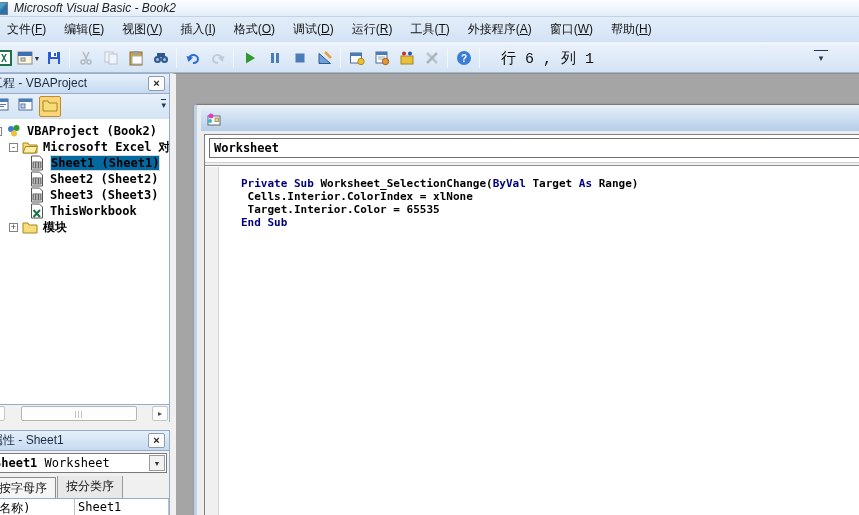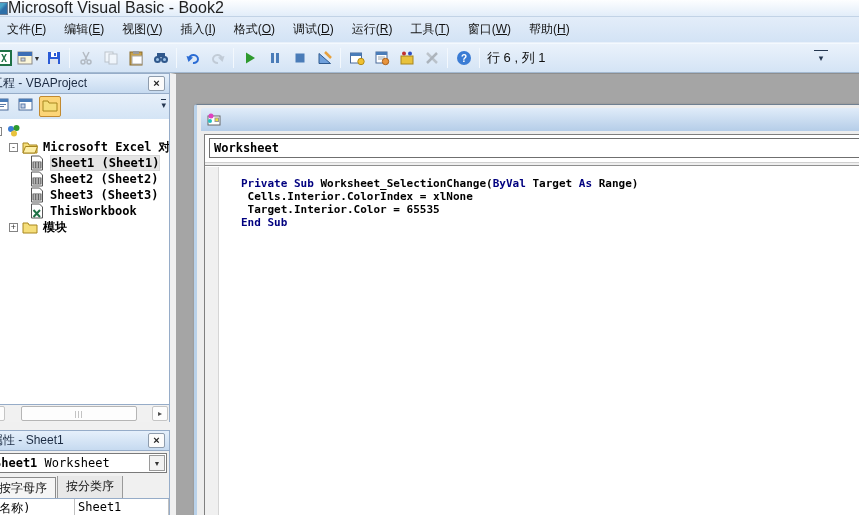--- a/index.html
+++ b/index.html
@@ -6,40 +6,40 @@
   html,body { width:859px; height:515px; overflow:hidden; background:#fff;
               font-family:"Liberation Sans", sans-serif; }
   .app { position:absolute; left:-12px; top:0; width:880px; height:515px; }
 
   
   .titlebar { position:absolute; left:0; top:0; width:100%; height:17px;
     background:linear-gradient(#FDFEFF,#E2EDF9); border-bottom:1px solid #C2D3E6;
     display:flex; align-items:center; }
   .titlebar .appicon { width:13px; height:13px; margin-left:7px; border:1px solid #6B7C93;
     background:linear-gradient(135deg,#4AA3C8 40%,#2E6FA8 60%); flex:0 0 auto; }
-  .titlebar .title { font-size:16px; color:#1F1F1F; white-space:nowrap; }
+  .titlebar .title { margin-left:6px; font-size:12px; color:#1F1F1F; white-space:nowrap;font-style:italic; }
 
   
   .menubar { position:absolute; left:0; top:17px; width:100%; height:26px;
     background:linear-gradient(#E3EDF9,#D3E3F5); display:flex; align-items:center;
     padding-left:10px; border-bottom:1px solid #E8F0FA; }
   .menu-item { font-size:12px; color:#141414; padding:4px 9px; white-space:nowrap; cursor:default; }
   .menu-item u { text-decoration:underline; }
 
   
   .toolbar { position:absolute; left:0; top:43px; width:100%; height:30px;
     background:linear-gradient(#EAF2FB,#D4E4F5); border-top:1px solid #F4F9FE;
     border-bottom:1px solid #A3B9D1; display:flex; align-items:center; padding-left:3px; }
   .tbtn { width:23px; height:22px; display:flex; align-items:center; justify-content:center;
     margin:0 1px; border-radius:2px; position:relative; }
   .tbtn svg { display:block; }
   .tbtn.disabled { opacity:.55; filter:grayscale(.6); }
   .tbtn .dd { font-size:7px; color:#333; margin-left:1px; }
   .tsep { width:1px; height:20px; background:#AEC3DA; border-right:1px solid #F3F8FD; margin:0 3px; }
-  .pos-label { font-size:13px; color:#111; margin-left:4px; white-space:nowrap; }
+  .pos-label { font-size:15px; color:#111; margin-left:18px; white-space:nowrap;font-family:Liberation Mono, monospace; }
   .overflow-btn { position:absolute; right:40px; top:50px; width:14px; height:16px;
     color:#24364F; font-size:9px; text-align:center; line-height:14px; border-top:1px solid #24364F; }
 
   
   .workspace { position:absolute; left:0; top:73px; width:100%; height:442px; background:#F0F0F0; }
 
   
   .left-col { position:absolute; left:0; top:0; width:182px; height:442px; background:#F0F0F0; }
   .panel-header { height:21px; background:linear-gradient(#E6F0FB,#C6DAF0);
     border:1px solid #96ACC8; display:flex; align-items:center; position:relative; }
@@ -58,21 +58,21 @@
 
   .tree { background:#fff; border:1px solid #96ACC8; border-top:none; height:286px;
     overflow:hidden; padding-top:4px; font-family:"DejaVu Sans Mono", monospace; }
   .trow { height:16px; display:flex; align-items:center; font-size:12px; font-weight:bold;
     color:#000; white-space:nowrap; }
   .expander { width:9px; height:9px; border:1px solid #848484; background:#fff; font-size:9px;
     line-height:7px; text-align:center; color:#333; margin-right:4px; flex:0 0 auto;
     font-family:"Liberation Sans", sans-serif; font-weight:normal; }
   .ticon { width:16px; height:16px; margin-right:5px; flex:0 0 auto; }
   .ticon svg { display:block; }
-  .trow .lbl.selected { background:#e5e5e5; border:1px solid #D8D8D8; }
+  .trow .lbl.selected { background:#0369a1; border:1px solid #D8D8D8; }
 
   .tree-hscroll { height:17px; background:#F1F1F1; border-left:1px solid #96ACC8;
     border-right:1px solid #96ACC8; position:relative; }
   .scroll-arrow { position:absolute; top:1px; width:16px; height:15px; background:#FDFDFD;
     border:1px solid #C5C5C5; color:#4A4A4A; font-size:8px; text-align:center; line-height:14px; border-radius:2px;}
   .scroll-arrow.left { left:0; }
   .scroll-arrow.right { right:1px; }
   .scroll-thumb { position:absolute; left:32px; top:1px; width:116px; height:15px; background:#FDFDFD;
     border:1px solid #B5B5B5; border-radius:2px; color:#9A9A9A; font-size:7px; text-align:center; line-height:14px; letter-spacing:1px;}
 
@@ -139,20 +139,21 @@
 
   <div class="menubar" id="menubar">
       <span class="menu-item">文件(<u>F</u>)</span>
       <span class="menu-item">编辑(<u>E</u>)</span>
       <span class="menu-item">视图(<u>V</u>)</span>
       <span class="menu-item">插入(<u>I</u>)</span>
       <span class="menu-item">格式(<u>O</u>)</span>
       <span class="menu-item">调试(<u>D</u>)</span>
       <span class="menu-item">运行(<u>R</u>)</span>
       <span class="menu-item">工具(<u>T</u>)</span>
+      <span class="menu-item">外接程序(<u>A</u>)</span>
       <span class="menu-item">窗口(<u>W</u>)</span>
       <span class="menu-item">帮助(<u>H</u>)</span>
     </div>
 
   <div class="toolbar" id="toolbar">
       <span class="tbtn">
         <span>
           <svg width="16" height="16" viewBox="0 0 16 16">
             <rect x="1" y="1" width="14" height="14" fill="#fff" stroke="#1E7145" stroke-width="2"></rect>
             <text x="8" y="12" font-size="10" font-weight="bold" fill="#1E7145" text-anchor="middle" font-family="monospace">X</text>
@@ -349,20 +350,21 @@
       <div class="tree" id="tree">
           <div class="trow" style="padding-left: 4px;">
             <span class="expander">-</span>
             <span class="ticon">
               <svg width="16" height="16" viewBox="0 0 16 16">
                 <circle cx="5" cy="6" r="3" fill="#3B7CD4"></circle>
                 <circle cx="10.5" cy="5" r="3" fill="#2E9A2E"></circle>
                 <circle cx="8" cy="10.5" r="3" fill="#E8C23C"></circle>
               </svg>
             </span>
+            <span class="lbl">VBAProject (Book2)</span>
           </div>
           <div class="trow" style="padding-left: 20px;">
             <span class="expander">-</span>
             <span class="ticon">
               <svg width="16" height="16" viewBox="0 0 16 16">
                 <path d="M1 4 h5 l1 2 h8 v8 H1 z" fill="#F5DE7A" stroke="#A8861E"></path>
                 <path d="M1 14 L3.5 7.5 h12 L13 14 z" fill="#FDEFA8" stroke="#A8861E"></path>
               </svg>
             </span>
             <span class="lbl">Microsoft Excel 对象</span>

